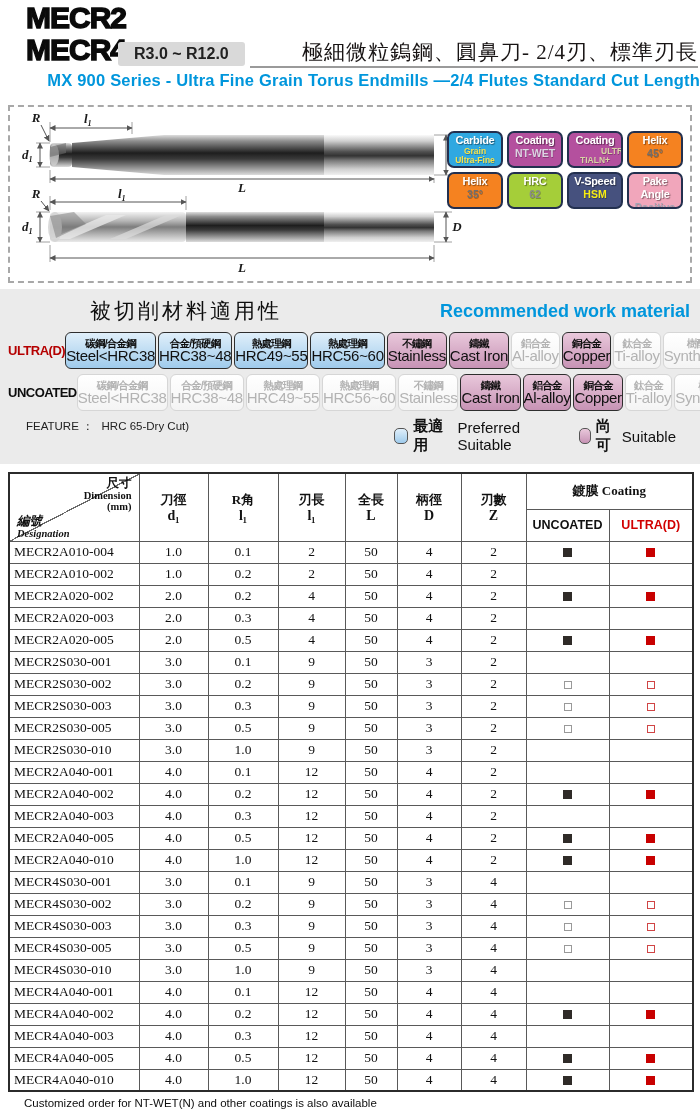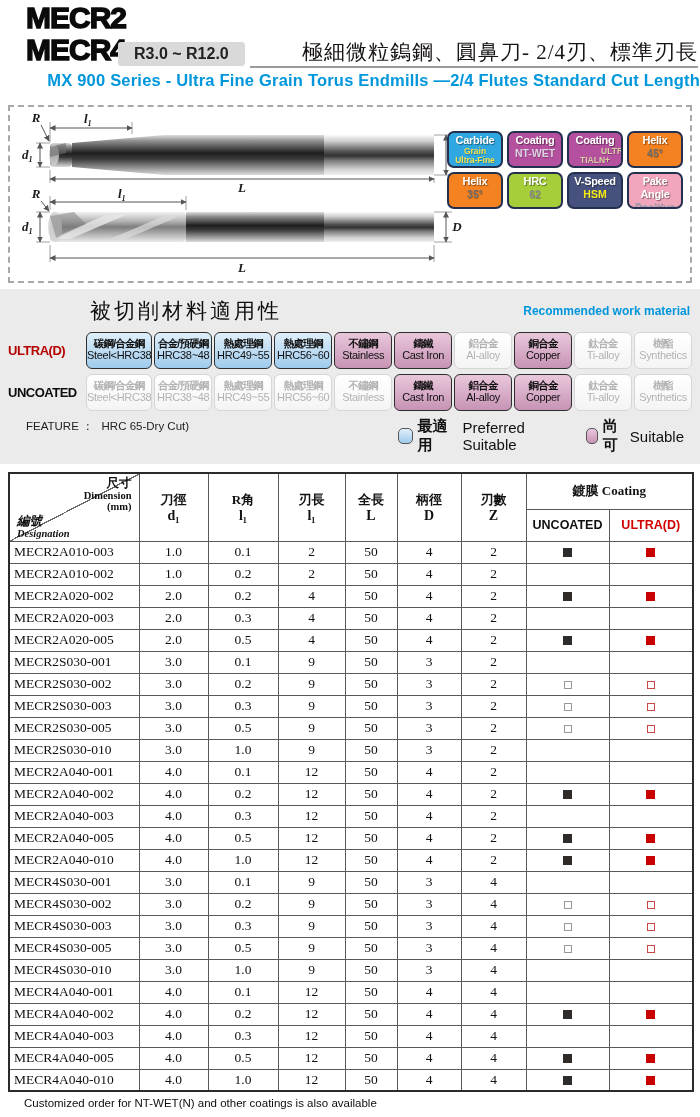--- a/index.html
+++ b/index.html
@@ -32,34 +32,34 @@
   .badge-title { font-size:11px; line-height:13px; font-weight:700; color:#fff;
            letter-spacing:-0.3px; text-shadow:1px 1px 1px rgba(0,0,0,.45); }
   .badge-sub { font-weight:700; text-shadow:0.5px 0.5px 0.5px rgba(0,0,0,.25); }
   .badge-sub.multi { font-size:8.5px; line-height:9px; }
   .badge-sub.single { font-size:10.5px; line-height:13px; }
 
   
   .wm-panel { margin-top:6px; background:#EBEBEB; padding:6px 8px 9px; }
   .wm-head { display:flex; justify-content:space-between; align-items:center; padding:2px 2px 7px; }
   .wm-title-zh { margin-left:80px; font-size:21px; font-weight:400; letter-spacing:3px; color:#0d0d0d; }
-  .wm-title-en { font-size:12px; font-weight:700; color:#0096DC; }
+  .wm-title-en { font-size:18px; font-weight:700; color:#0096DC; }
   .mat-row { display:flex; margin-bottom:5px; }
   .mat-label { width:78px; display:flex; align-items:center; font-size:13px; font-weight:800; letter-spacing:-0.5px; }
   .chips { flex:1; display:grid; grid-template-columns:repeat(10,1fr); gap:2px; }
   .chip { border-radius:6px; text-align:center; padding-top:3px; height:37px; }
   .chip-zh { font-size:10.5px; font-weight:700; line-height:14px; letter-spacing:-0.8px; white-space:nowrap; }
-  .chip-en { font-size:11px; line-height:11px; letter-spacing:-0.3px; white-space:nowrap; }
+  .chip-en { font-size:15px; line-height:11px; letter-spacing:-0.3px; white-space:nowrap; }
   .chip.preferred { background:linear-gradient(#E0EFFA,#9FCBEC); border:1.5px solid #2e2e2e; color:#101010; }
   .chip.suitable  { background:linear-gradient(#E9C8DB,#C793B5); border:1.5px solid #2e2e2e; color:#101010; }
   .chip.none      { background:linear-gradient(#ffffff,#f4f4f4); border:1.5px solid #d6d6d6; color:#b3b3b3; }
   .feature-row { display:flex; align-items:flex-start; margin-top:6px; }
   .feature-label { font-size:11.5px; color:#222; white-space:nowrap; margin:2px 8px 0 18px; }
   .feature-lines { font-size:11.5px; color:#222; line-height:15px; margin-top:2px; width:330px; }
-  .legend { display:flex; align-items:center; gap:16px; margin-left:auto; margin-right:8px; }
+  .legend { display:flex; align-items:center; gap:16px; margin-left:auto; margin-right:16px; }
   .legend-item { display:flex; align-items:center; gap:5px; }
   .legend-icon { width:16px; height:16px; border-radius:5px; border:1px solid #555; display:inline-block; }
   .legend-icon.preferred { background:linear-gradient(#E0EFFA,#9FCBEC); }
   .legend-icon.suitable  { background:linear-gradient(#E9C8DB,#C793B5); }
   .legend-zh { font-size:15px; font-weight:700; }
   .legend-en { font-size:15px; }
 
   
   table.spec { margin:8px 8px 0; border-collapse:collapse; width:684px; table-layout:fixed;
            border:2px solid #2b2b2b; font-family:"Liberation Serif", serif; }
@@ -401,21 +401,21 @@
           </th>
           <th class="coat-head" colspan="2">鍍膜  Coating</th>
         </tr>
         <tr>
           <th class="coat-sub">UNCOATED</th>
           <th class="coat-sub ultra">ULTRA(D)</th>
         </tr>
       </thead>
     <tbody>
         <tr>
-          <td class="desig">MECR2A010-003</td>
+          <td class="desig">MECR2A010-004</td>
           <td class="num">1.0</td>
           <td class="num">0.1</td>
           <td class="num">2</td>
           <td class="num">50</td>
           <td class="num">4</td>
           <td class="num">2</td>
           <td class="num"><span class="sq f-black"></span></td>
           <td class="num"><span class="sq f-red"></span></td>
         </tr>
         <tr>

